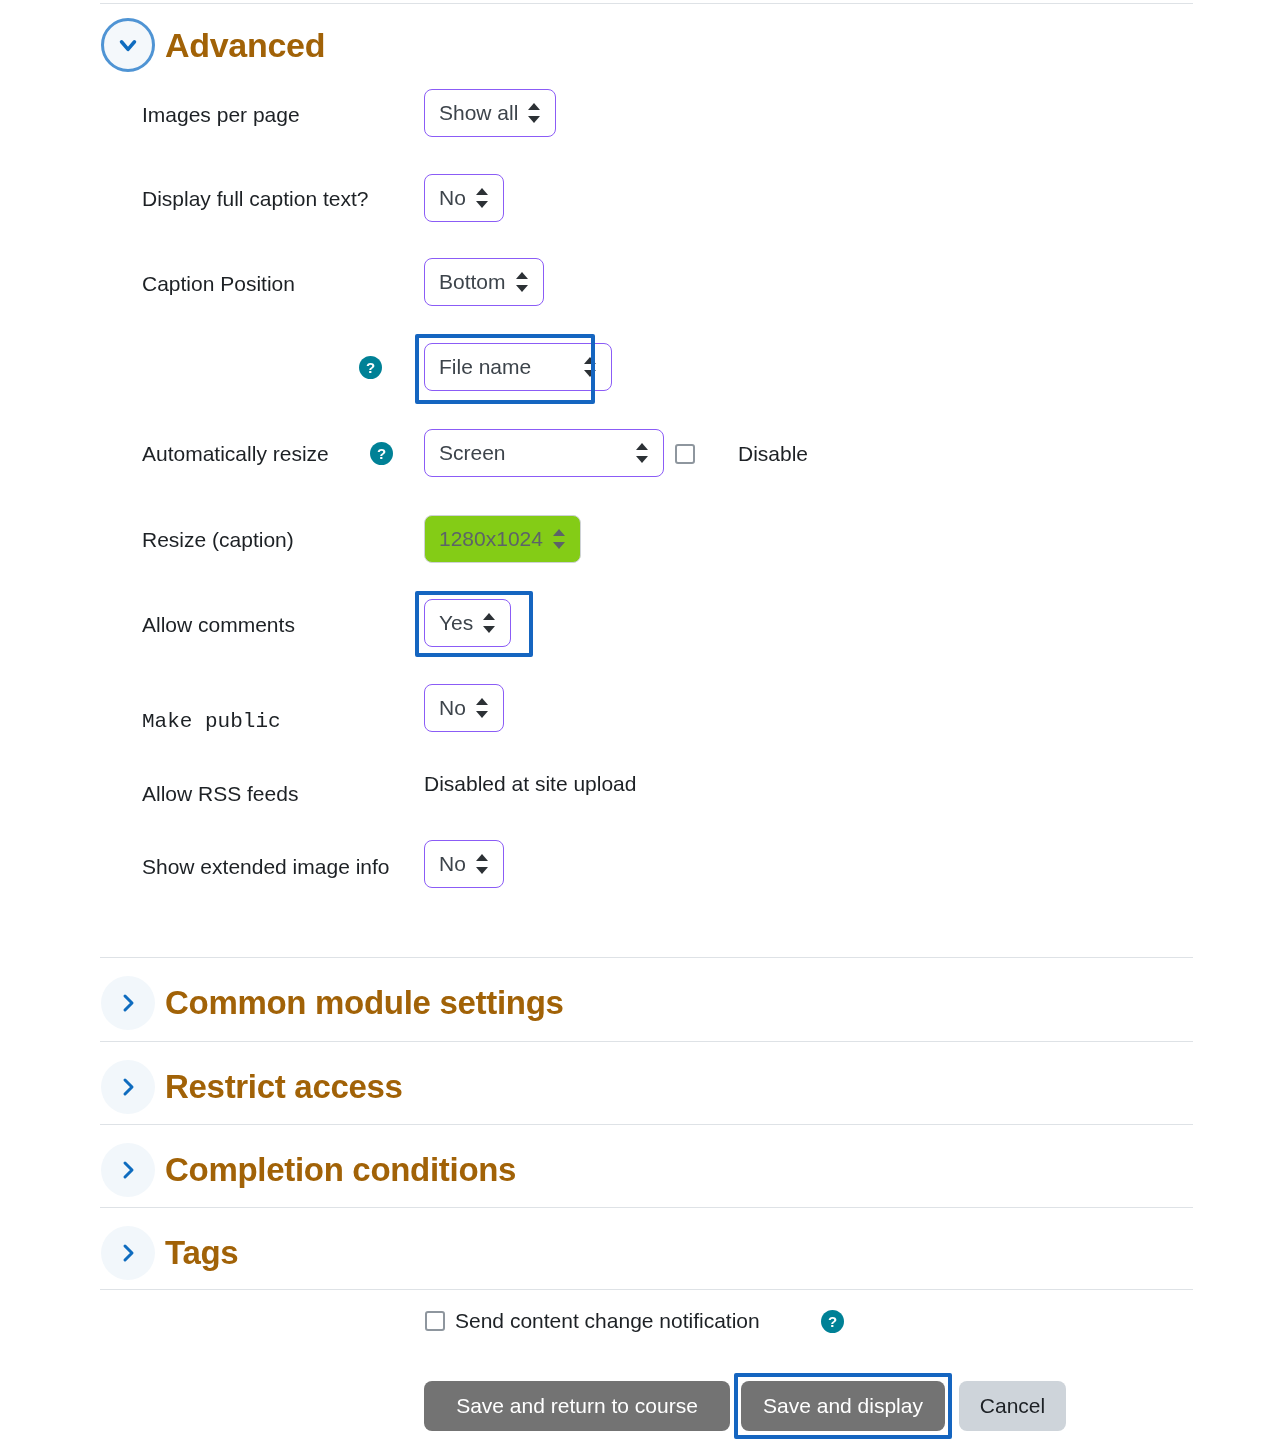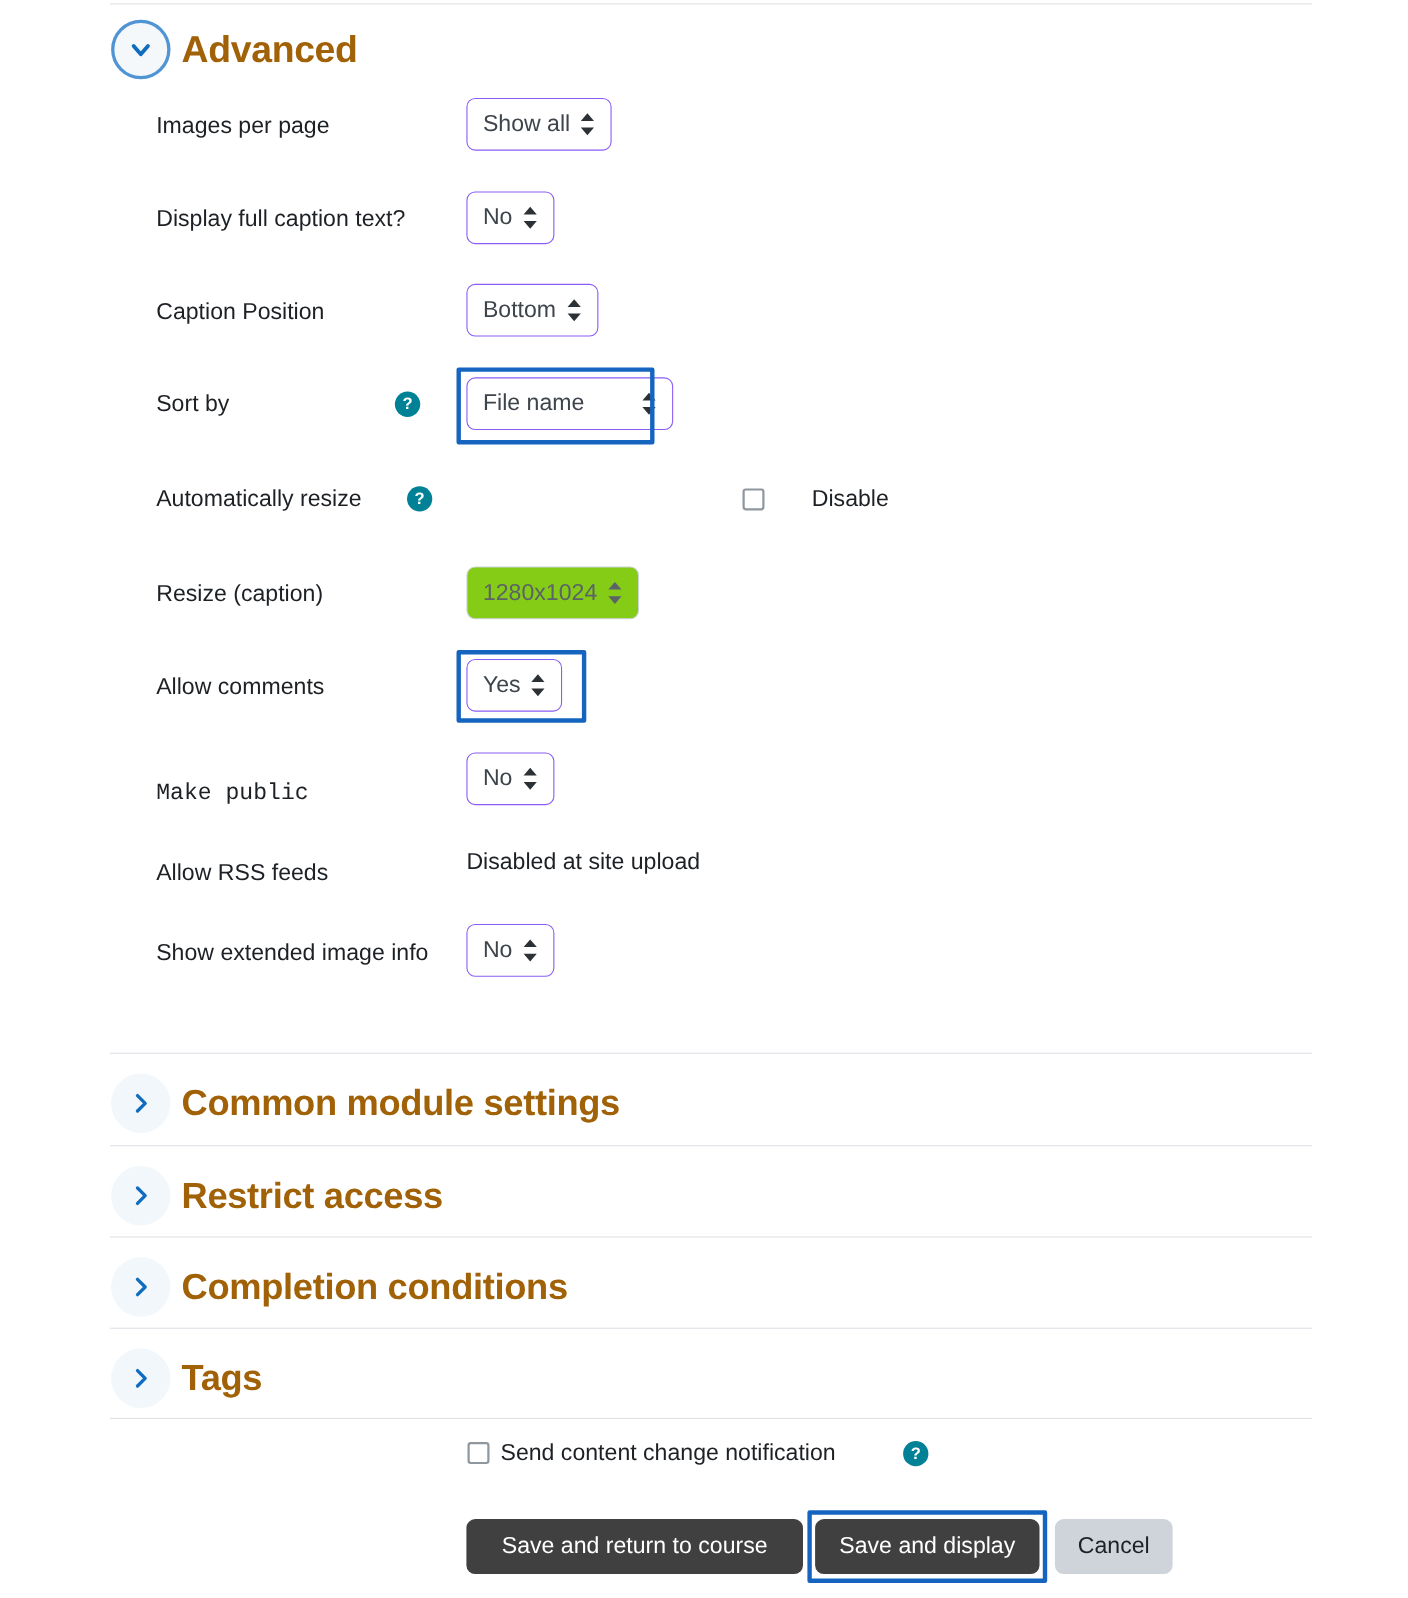--- a/index.html
+++ b/index.html
@@ -162,21 +162,21 @@
     position: absolute;
     height: 50px;
     border-radius: 8px;
     border: none;
     font-size: 21px;
     font-family: "Liberation Sans", sans-serif;
     cursor: pointer;
     display: flex; align-items: center; justify-content: center;
     padding: 0 18px;
   }
-  .btn-primary { background: #404040; color: #ffffff; }
+  .btn-primary { background: #737373; color: #ffffff; }
   .btn-secondary { background: #ced4da; color: #1d2125; }
 </style>
 </head>
 <body>
 
 <div class="page">
 
   <div class="divider" style="top:3px;"></div>
 
   <div class="sec-header" style="left:101px; top:18px;">
@@ -199,30 +199,33 @@
     <span class="val">No</span>
     <span class="arrows"></span>
   </div>
 
   <div class="lbl" style="top:270px;">Caption Position</div>
   <div class="sel" style="left:424px; top:258px;">
     <span class="val">Bottom</span>
     <span class="arrows"></span>
   </div>
 
-  <div class="lbl" style="top:354px;">Sort by</div>
   <div class="helpicon" style="left:359px; top:356px;">?</div>
   <div class="sel" style="left:424px; top:343px;gap:43px;">
     <span class="val">File name</span>
     <span class="arrows"></span>
   </div>
   <div class="hl" style="left:415px; top:334px; width:180px; height:70px;"></div>
 
   <div class="lbl" style="top:440px; width:230px;">Automatically resize</div>
   <div class="helpicon" style="left:370px; top:442px;">?</div>
+  <div class="sel wide" style="left:424px; top:429px;">
+    <span class="val">Screen</span>
+    <span class="arrows"></span>
+  </div>
   <div class="cbx" style="left:675px; top:444px;"></div>
   <div class="cbx-label" style="left:738px; top:442px;">Disable</div>
 
   <div class="lbl" style="top:526px;">Resize (caption)</div>
   <div class="sel disabled" style="left:424px; top:515px;">
     <span class="val">1280x1024</span>
     <span class="arrows"></span>
   </div>
 
   <div class="lbl" style="top:611px;">Allow comments</div>

